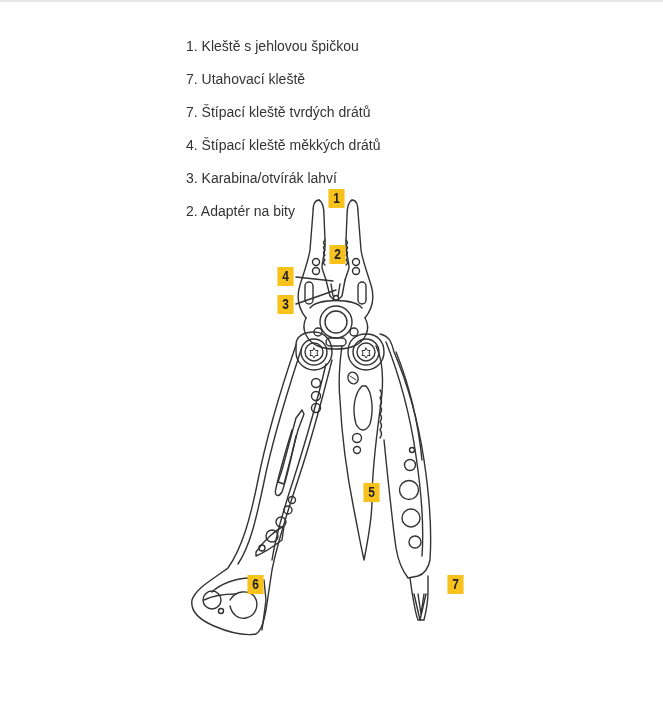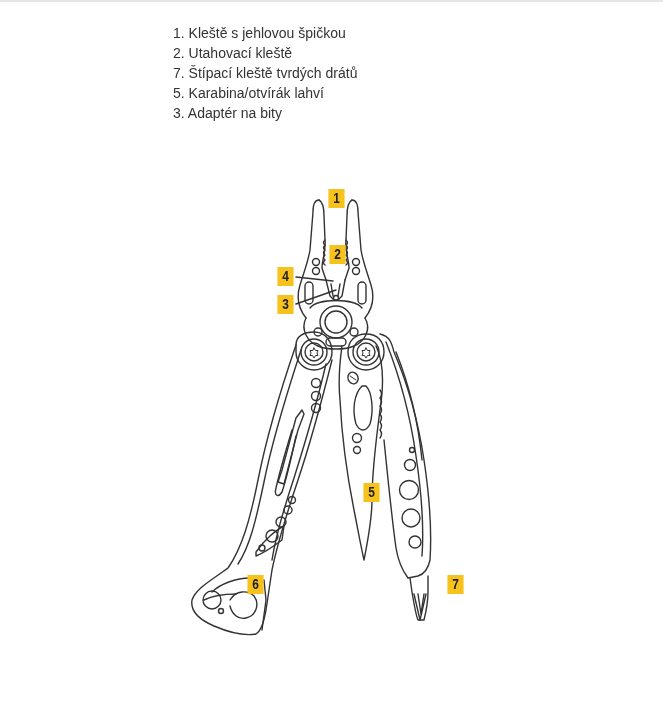--- a/index.html
+++ b/index.html
@@ -26,21 +26,21 @@
       left: 173px;
       top: 23px;
       margin: 0;
       padding: 0;
       list-style: none;
       font-size: 14px;
       line-height: 20px;
       color: #333333;
     }
     .feature-list li {
-      margin: 0;
+      margin: 13px;
       padding: 0;
       white-space: nowrap;
     }
     .illustration {
       position: absolute;
       left: 0;
       top: 0;
       width: 663px;
       height: 714px;
     }
@@ -58,24 +58,25 @@
       transform: scaleX(0.85);
     }
   </style>
 </head>
 <body>
 
 <div class="top-rule"></div>
 
 <ol class="feature-list">
   <li>1. Kleště s jehlovou špičkou</li>
-  <li>2. Utahovací kleště</li>
+  <li>7. Utahovací kleště</li>
   <li>7. Štípací kleště tvrdých drátů</li>
-  <li>5. Karabina/otvírák lahví</li>
-  <li>3. Adaptér na bity</li>
+  <li>4. Štípací kleště měkkých drátů</li>
+  <li>3. Karabina/otvírák lahví</li>
+  <li>2. Adaptér na bity</li>
 </ol>
 
 <svg class="illustration" viewBox="0 0 663 714" width="663" height="714" xmlns="http://www.w3.org/2000/svg">
   <g fill="none" stroke="#333333" stroke-width="1.4" stroke-linejoin="round" stroke-linecap="round">
 
     <g>
       <path d="M319 200 C 315 200 313 204 313 212 L 310 250 C 308 262 304 272 300 285 C 296 298 298 308 306 318"></path>
       <path d="M319 200 C 323 202 324 208 324 216 L 325 240 C 326 252 322 260 322 268 L 326 280"></path>
 
       <path d="M325 240 q -3 3 0 5 q -3 3 0 5 q -3 3 0 5 q -3 3 0 5 q -3 3 0 5"></path>

